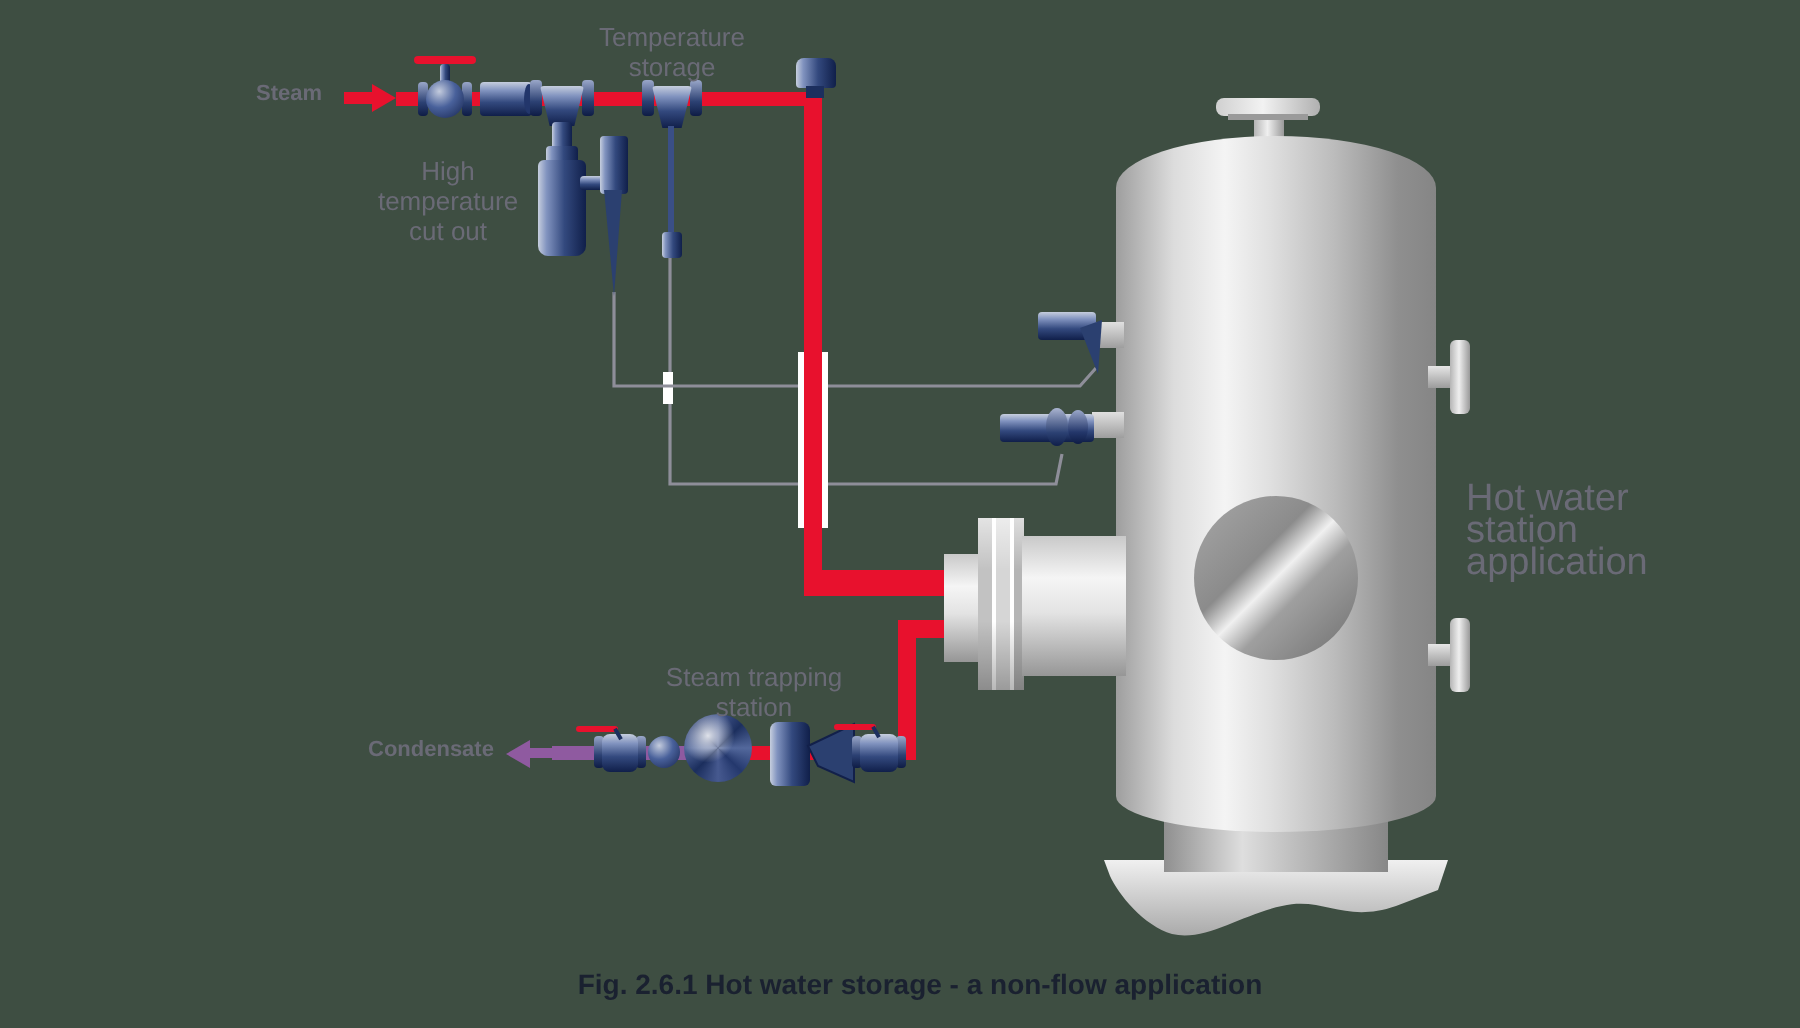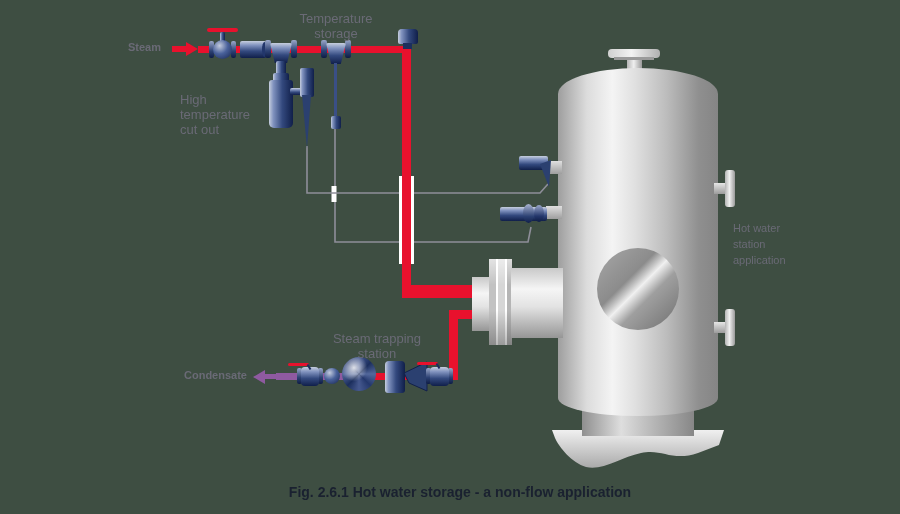--- a/index.html
+++ b/index.html
@@ -158,27 +158,27 @@
 
   <div class="abs" style="left:0;top:0;z-index:6;width:900px;height:514px">
 
     <div class="abs lbl-big" style="left:128px;top:39px">Steam</div>
 
     <div class="abs lbl" style="left:288px;top:11px;width:96px;text-align:center">
       <span>Temperature</span><br>
       <span>storage</span>
     </div>
 
-    <div class="abs lbl" style="left:180px;top:92px;width:88px;text-align:left">
+    <div class="abs lbl" style="left:180px;top:78px;width:88px;text-align:center">
       <span>High</span><br>
       <span>temperature</span><br>
       <span>cut out</span>
     </div>
 
-    <div class="abs lbl" style="left:733px;top:220px;font-size:11px;line-height:16px">
+    <div class="abs lbl" style="left:733px;top:242px;font-size:19px;line-height:16px">
       <span>Hot water</span><br>
       <span>station</span><br>
       <span>application</span>
     </div>
 
     <div class="abs lbl" style="left:317px;top:331px;width:120px;text-align:center">
       <span>Steam trapping</span><br>
       <span>station</span>
     </div>
 

